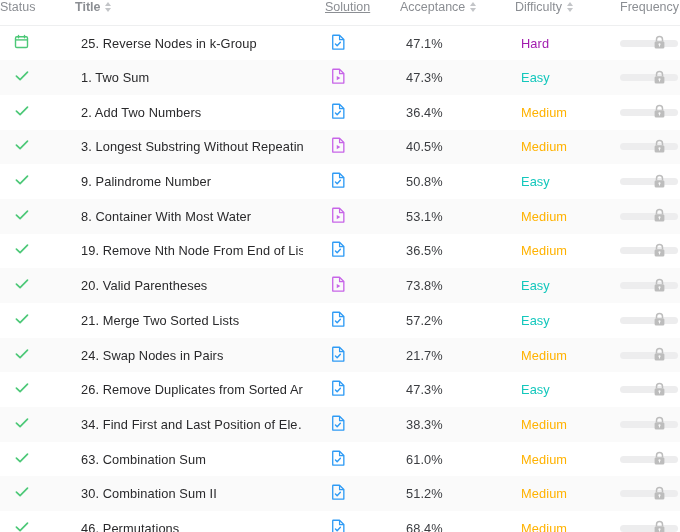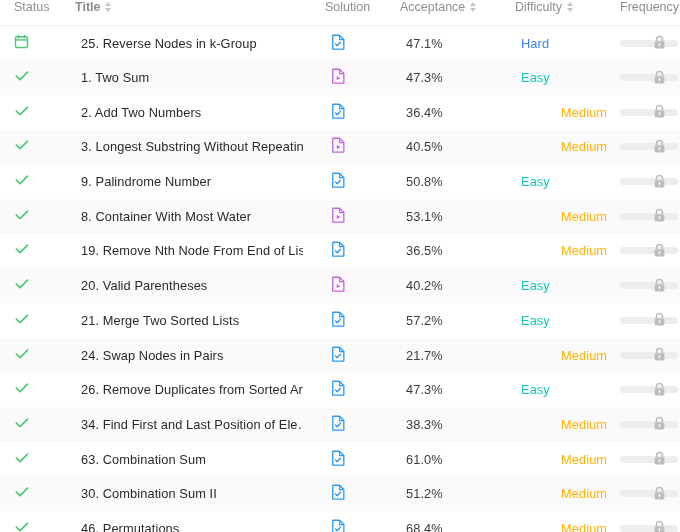--- a/index.html
+++ b/index.html
@@ -48,23 +48,23 @@
   .sort-icon .car {
     width: 0;
     height: 0;
     border-left: 3.5px solid transparent;
     border-right: 3.5px solid transparent;
   }
   .sort-icon .up { border-bottom: 4px solid #c3c5c8; }
   .sort-icon .dn { border-top: 4px solid #c3c5c8; }
 
   
-  .col-status    { width: 75px;  padding-left: 14px; }
+  .col-status    { width: 75px;  }
   .col-title     { width: 250px; font-weight: bold; }
-  .col-solution  { width: 75px;  }
+  .col-solution  { width: 75px; text-decoration: underline;  }
   .col-accept    { width: 115px; }
   .col-diff      { width: 105px; text-align: right; }
   .col-freq      { width: 60px;  }
 
   
   tbody tr { height: 34.7px; }
   tbody tr.alt { background: #fafafa; }
   tbody td {
     font-size: 12.8px;
     color: #2b2d31;
@@ -87,22 +87,22 @@
     text-overflow: clip;
     max-width: 222px;
     color: #29292b;
     letter-spacing: .1px;
   }
 
   .accept-text { color: #3b3d41; letter-spacing: .1px; }
 
   .diff { letter-spacing: .1px; }
   .diff-easy   { color: #13c7bc; }
-  .diff-medium { color: #ffb200; margin-left: 40px; }
-  .diff-hard   { color: #3b82f6; }
+  .diff-medium { color: #ffb200; }
+  .diff-hard   { color: #a21caf; }
 
   
   .icon-check { display:block; }
   .icon-cal   { display:block; }
 
   
   .sol-icon { display:block; }
 
   
   .freq-wrap {
@@ -404,21 +404,21 @@
         <td class="cell-title">
           <span class="title-text">20. Valid Parentheses</span>
         </td>
         <td class="cell-solution">
           <span class="sol-icon"><svg width="15" height="16" viewBox="0 0 16 18" fill="none">
               <path d="M2.1 1.4 h7.0 l4.9 4.8 v10.3 a0.6 0.6 0 0 1 -0.6 0.6 h-11.3 a0.6 0.6 0 0 1 -0.6 -0.6 v-14.5 a0.6 0.6 0 0 1 0.6 -0.6 z" stroke="#c765e8" stroke-width="1.5" stroke-linejoin="round"></path>
               <path d="M9.2 1.5 v4.9 h4.8" stroke="#c765e8" stroke-width="1.4" stroke-linejoin="round"></path>
               <path d="M6.0 8.9 l4.1 2.4 l-4.1 2.4 z" fill="#c765e8"></path>
             </svg></span>
         </td>
-        <td class="cell-accept"><span class="accept-text">40.2%</span></td>
+        <td class="cell-accept"><span class="accept-text">73.8%</span></td>
         <td class="cell-diff"><span class="diff diff-easy">Easy</span></td>
         <td class="cell-freq">
           <div class="freq-wrap">
             <div class="freq-bar"></div>
             <span class="freq-lock"><svg width="13" height="15" viewBox="0 0 13 15" fill="none">
                 <path d="M3.5 6.3 V4.4 a3.0 3.0 0 0 1 6.0 0 V6.3" stroke="#bdbdbd" stroke-width="1.5"></path>
                 <rect x="1.6" y="6.2" width="9.8" height="7.2" rx="1.5" fill="#bdbdbd"></rect>
                 <circle cx="6.5" cy="9.3" r="1.05" fill="#f7f7f7"></circle>
                 <rect x="5.95" y="9.3" width="1.1" height="2.3" rx="0.55" fill="#f7f7f7"></rect>
               </svg></span>

